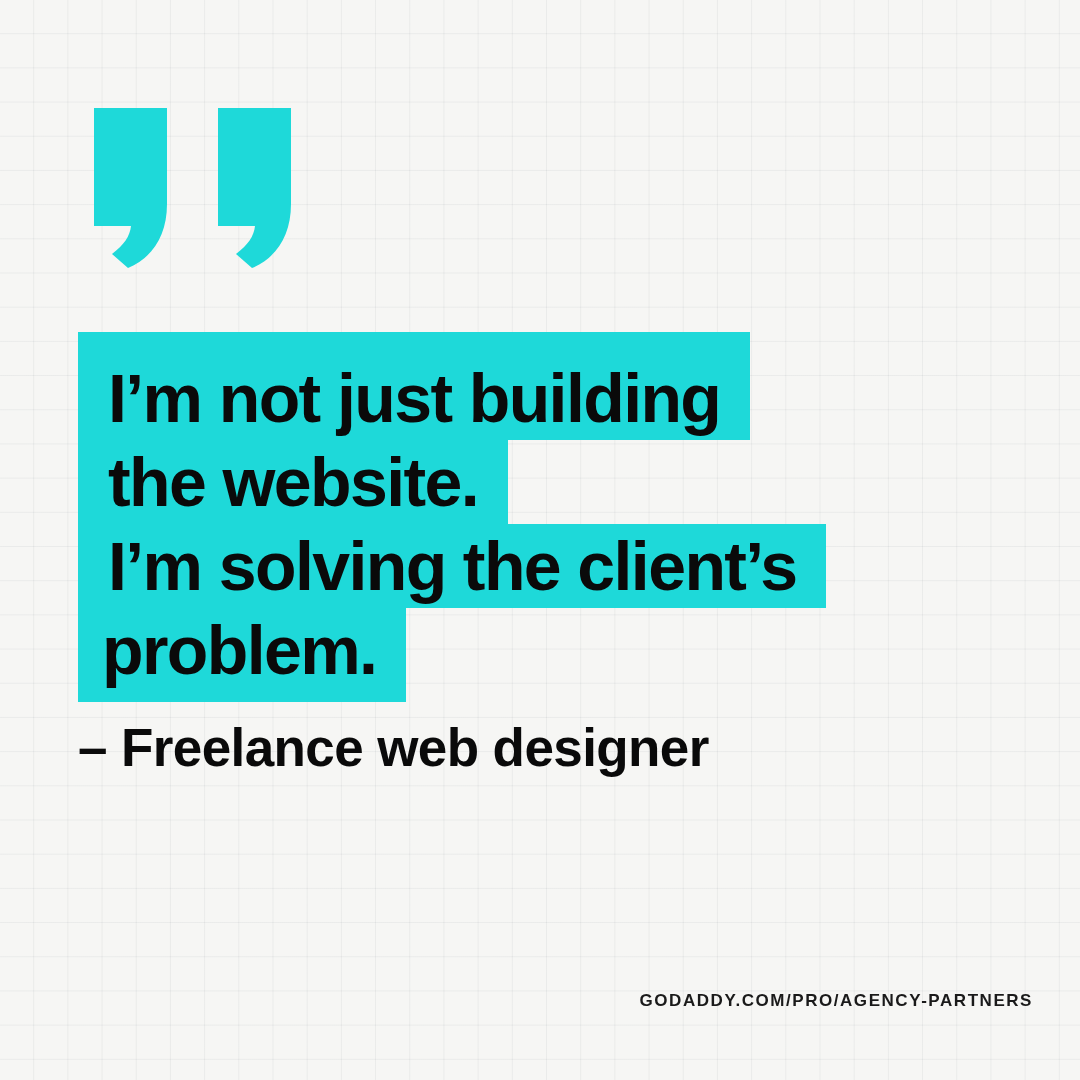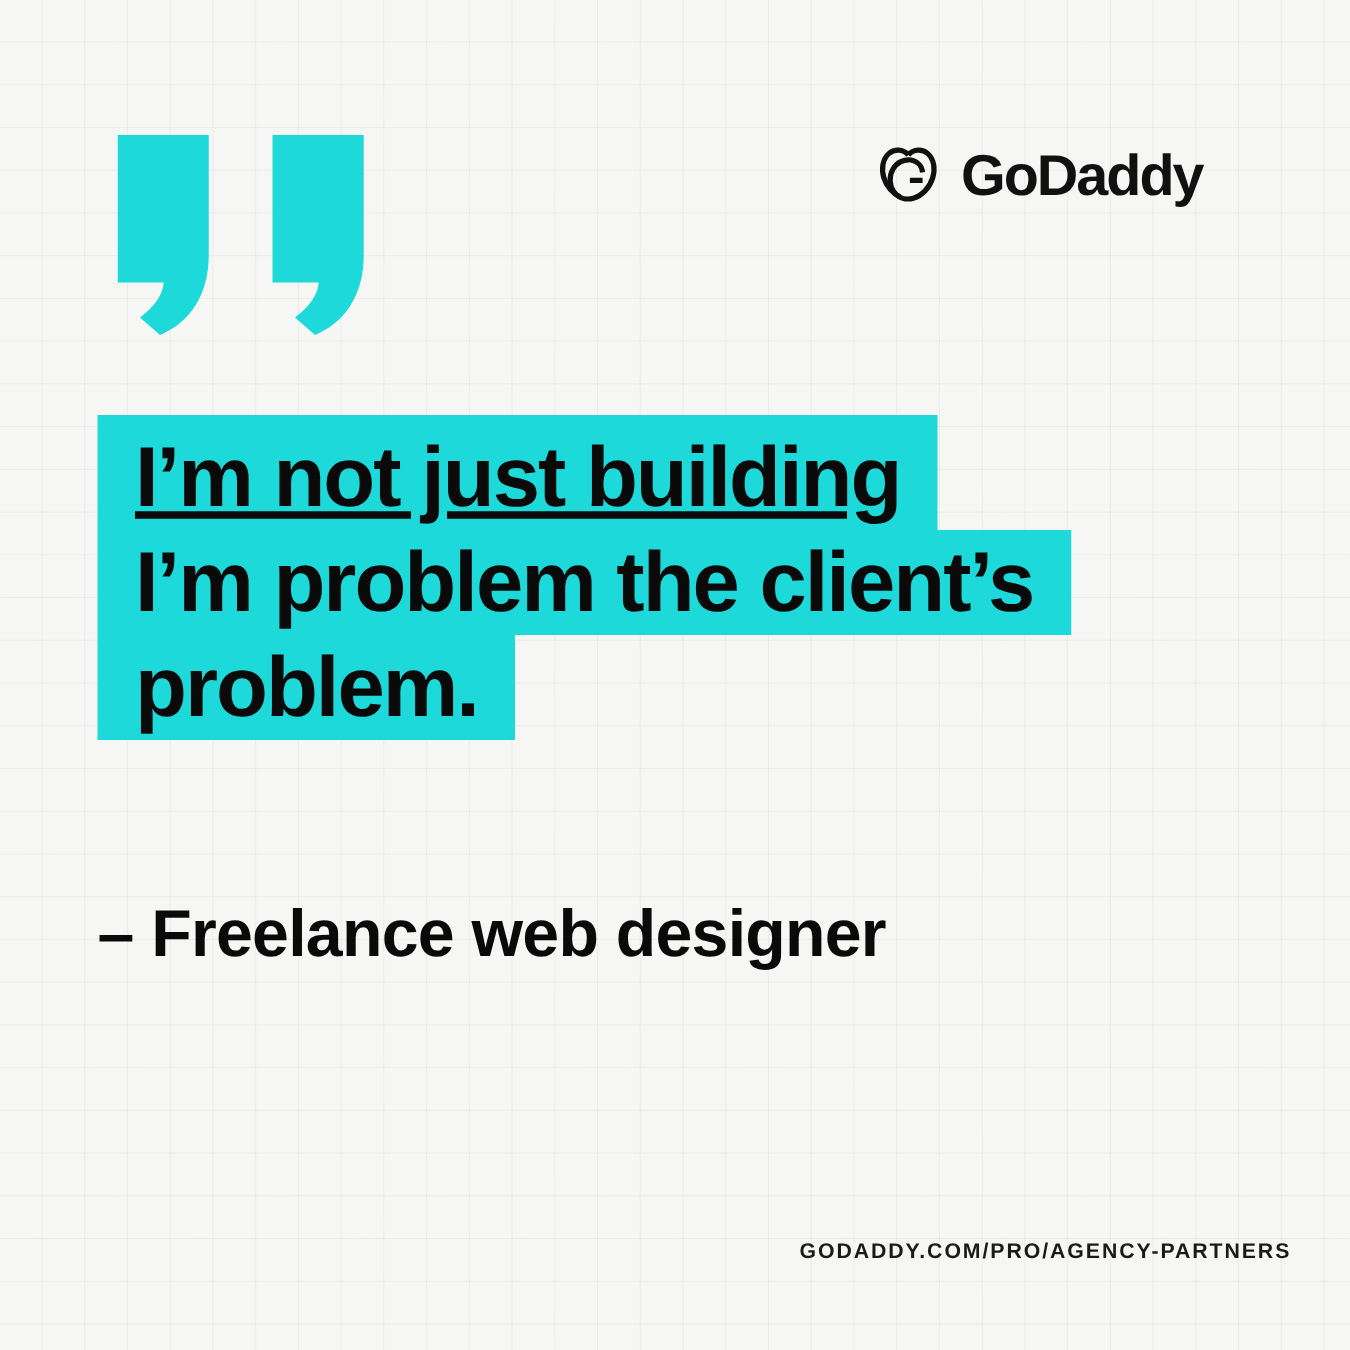--- a/index.html
+++ b/index.html
@@ -83,21 +83,21 @@
     color: #0a0a0a;
     font-family: "Liberation Sans", sans-serif;
     font-weight: bold;
     font-size: 68px;
     line-height: 84px;
     letter-spacing: -1.6px;
     padding: 0 30px 0 30px;
     white-space: nowrap;
     box-sizing: border-box;
   }
-  .quote-line:nth-child(1) { padding-top: 8px; text-decoration: underline; }
+  .quote-line:nth-child(1) { padding-top: 24px; }
   .quote-line:nth-child(4) { padding-bottom: 10px; padding-left: 24px; }
 
   
   .attribution {
     position: absolute;
     left: 78px;
     top: 722px;
     font-family: "Liberation Sans", sans-serif;
     font-weight: bold;
     font-size: 53px;
@@ -121,43 +121,32 @@
     margin-left: 33px;
   }
 </style>
 </head>
 <body>
 
 <div class="canvas">
 
   <div class="grid-bg"></div>
 
-  <div class="logo-lockup">
-    <span>
-      <svg class="logo-mark" viewBox="0 0 64 64" xmlns="http://www.w3.org/2000/svg" aria-hidden="true">
-        <g fill="none" stroke="#111111" stroke-width="4.6">
-          <path d="M31.6 13.2c-4.6-5.2-12.2-5.6-17.2-1.2C9.0 16.7 7.6 25.4 10.0 33.2c2.3 7.6 7.9 14.3 14.6 17.2"></path>
-          <path d="M31.6 13.2c4.6-5.2 12.2-5.6 17.2-1.2 5.4 4.7 6.8 13.4 4.4 21.2-2.6 8.6-9.3 16.0-17.1 18.2-7.0 2.0-13.6-0.6-17.4-6.0-3.9-5.6-4.2-13.6-0.7-19.6 3.4-5.9 9.9-9.2 16.0-8.1 5.6 1.0 9.6 5.4 10.2 10.9"></path>
-          <path d="M33.0 35.6h11.2"></path>
-        </g>
-      </svg>
-    </span>
-    <span class="logo-wordmark">GoDaddy</span>
-  </div>
 
   <span class="quote-marks">
     <svg width="224" height="160" viewBox="0 0 224 160" xmlns="http://www.w3.org/2000/svg" aria-hidden="true">
       <path d="M0 0 H73 V96 C73 128 58 150 34 160 L18 146 C30 137 36 128 37 118 H0 Z" fill="#1ed9d9"></path>
       <path d="M124 0 H197 V96 C197 128 182 150 158 160 L142 146 C154 137 160 128 161 118 H124 Z" fill="#1ed9d9"></path>
     </svg>
   </span>
 
   <div class="quote-wrap">
     <span class="quote-line">I’m not just building</span>
-    <span class="quote-line">I’m problem the client’s</span>
+    <span class="quote-line">the website.</span>
+    <span class="quote-line">I’m solving the client’s</span>
     <span class="quote-line">problem.</span>
   </div>
 
   <div class="attribution">– Freelance web designer</div>
 
   <div class="footer-url">GODADDY.COM/PRO/AGENCY-PARTNERS</div>
 
 </div>
 
 </body></html>

